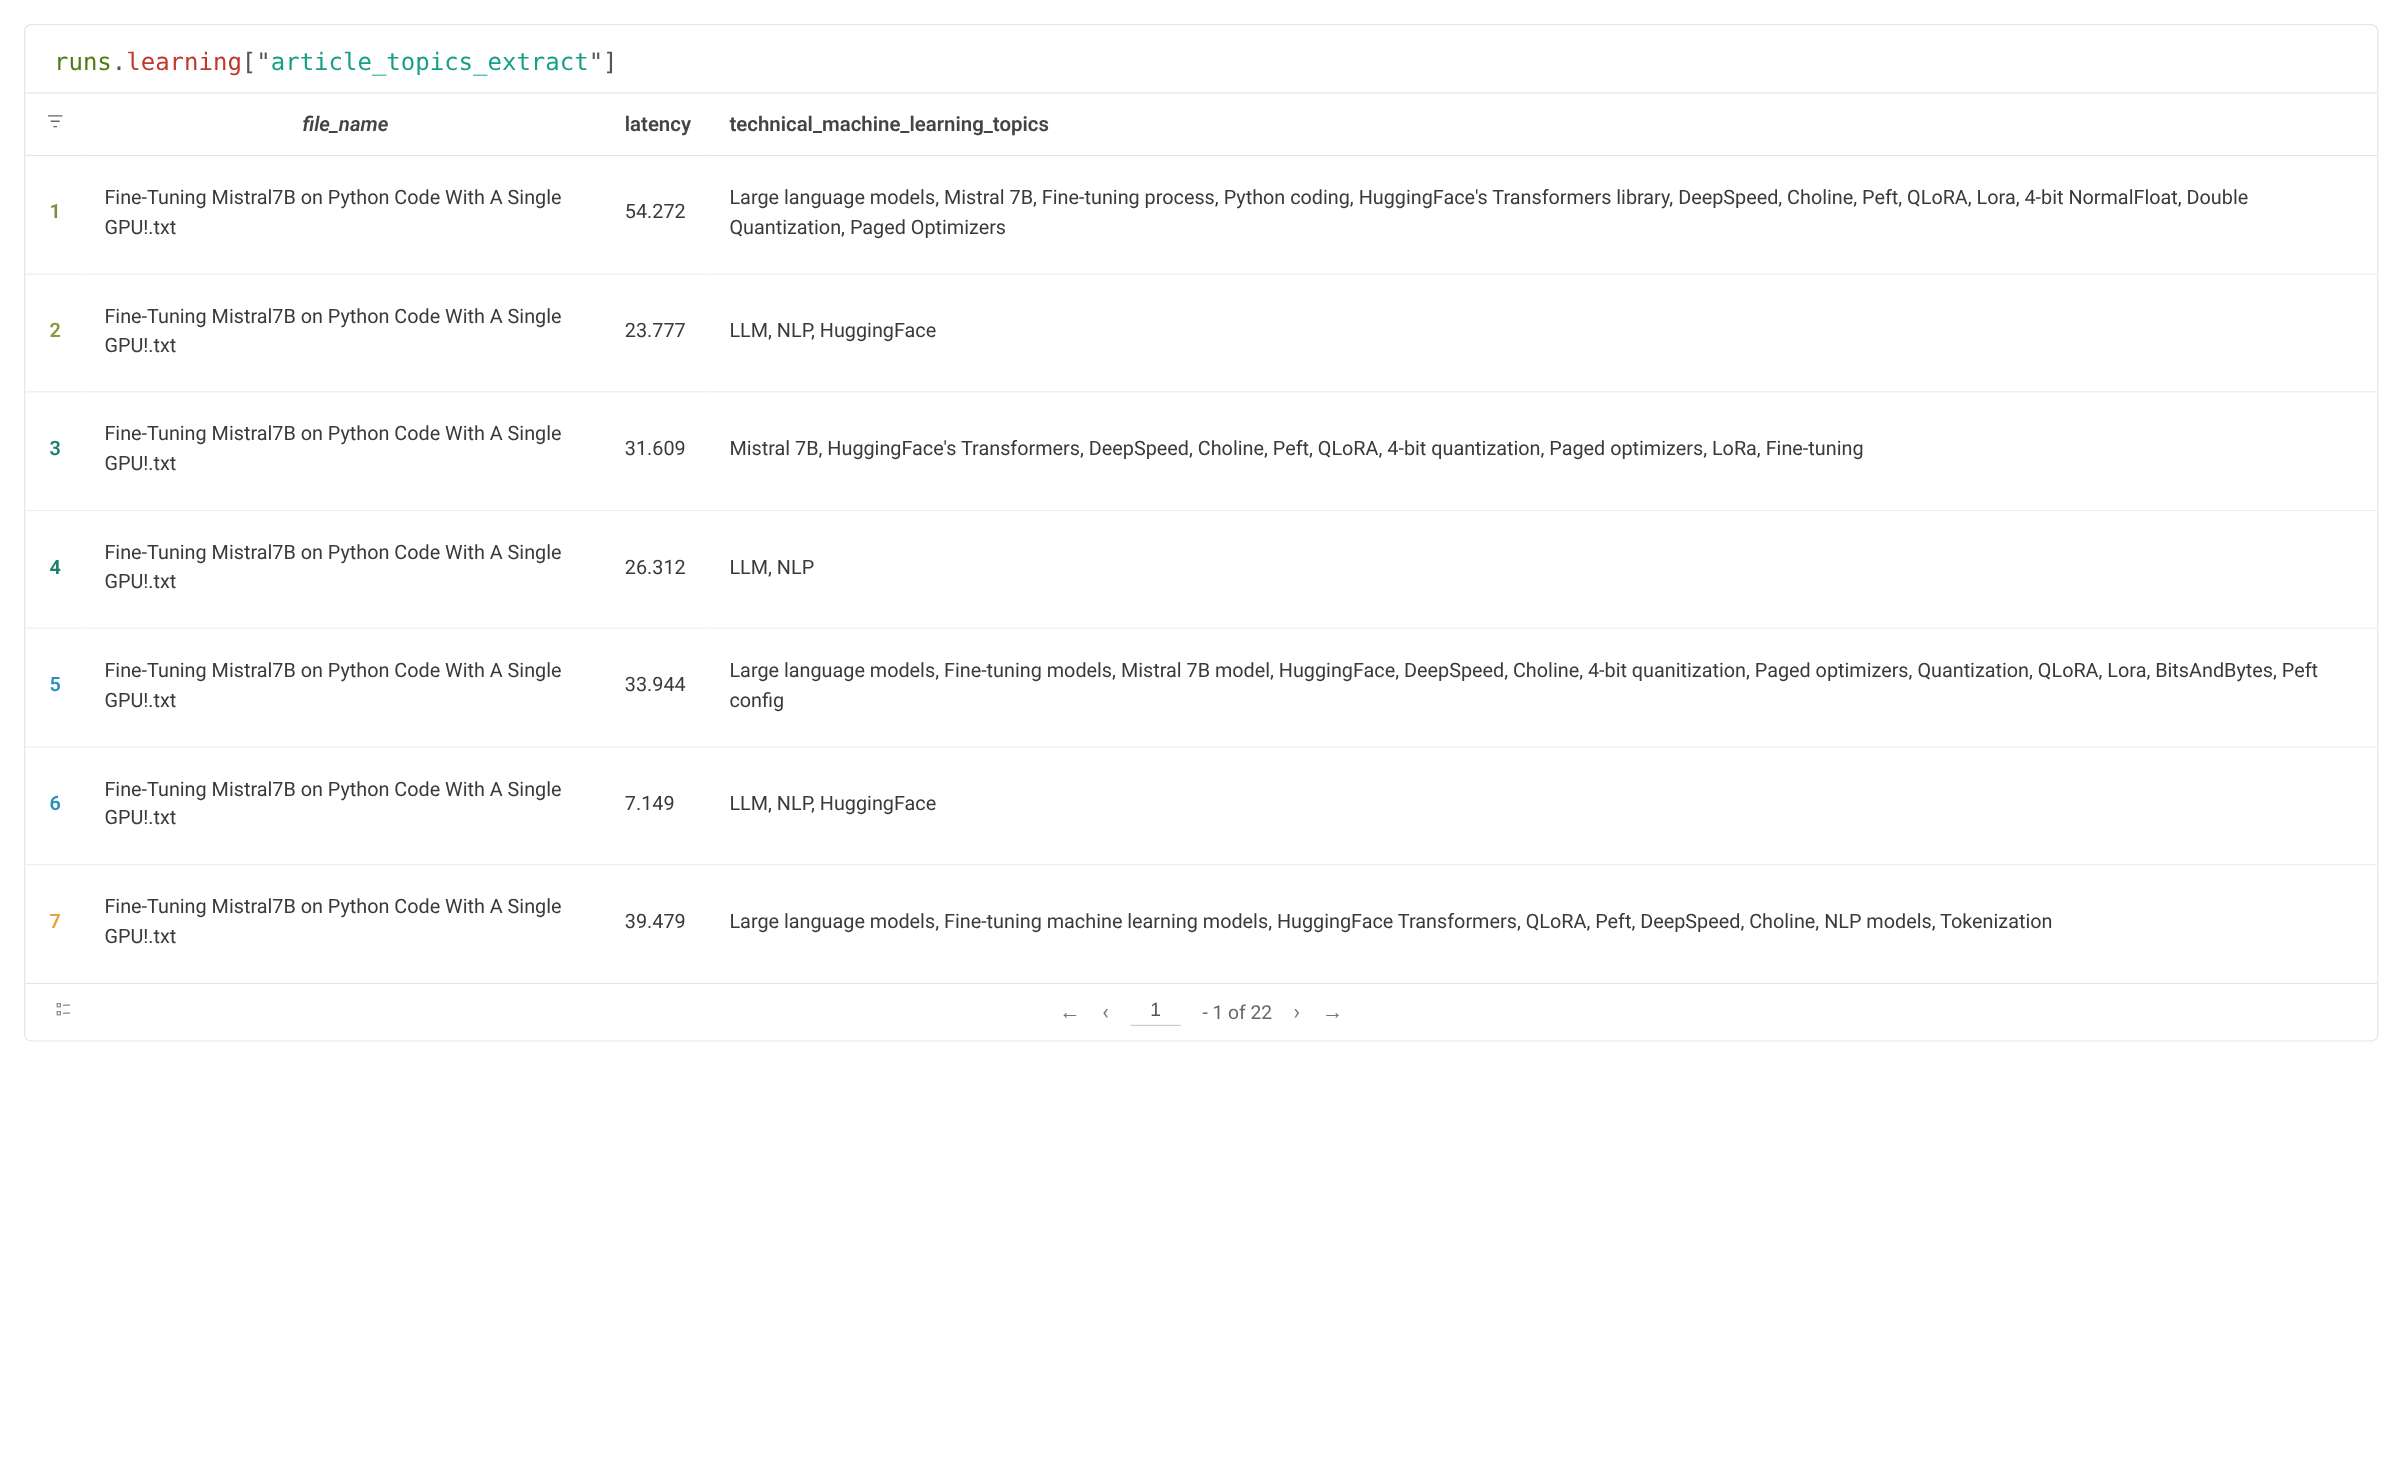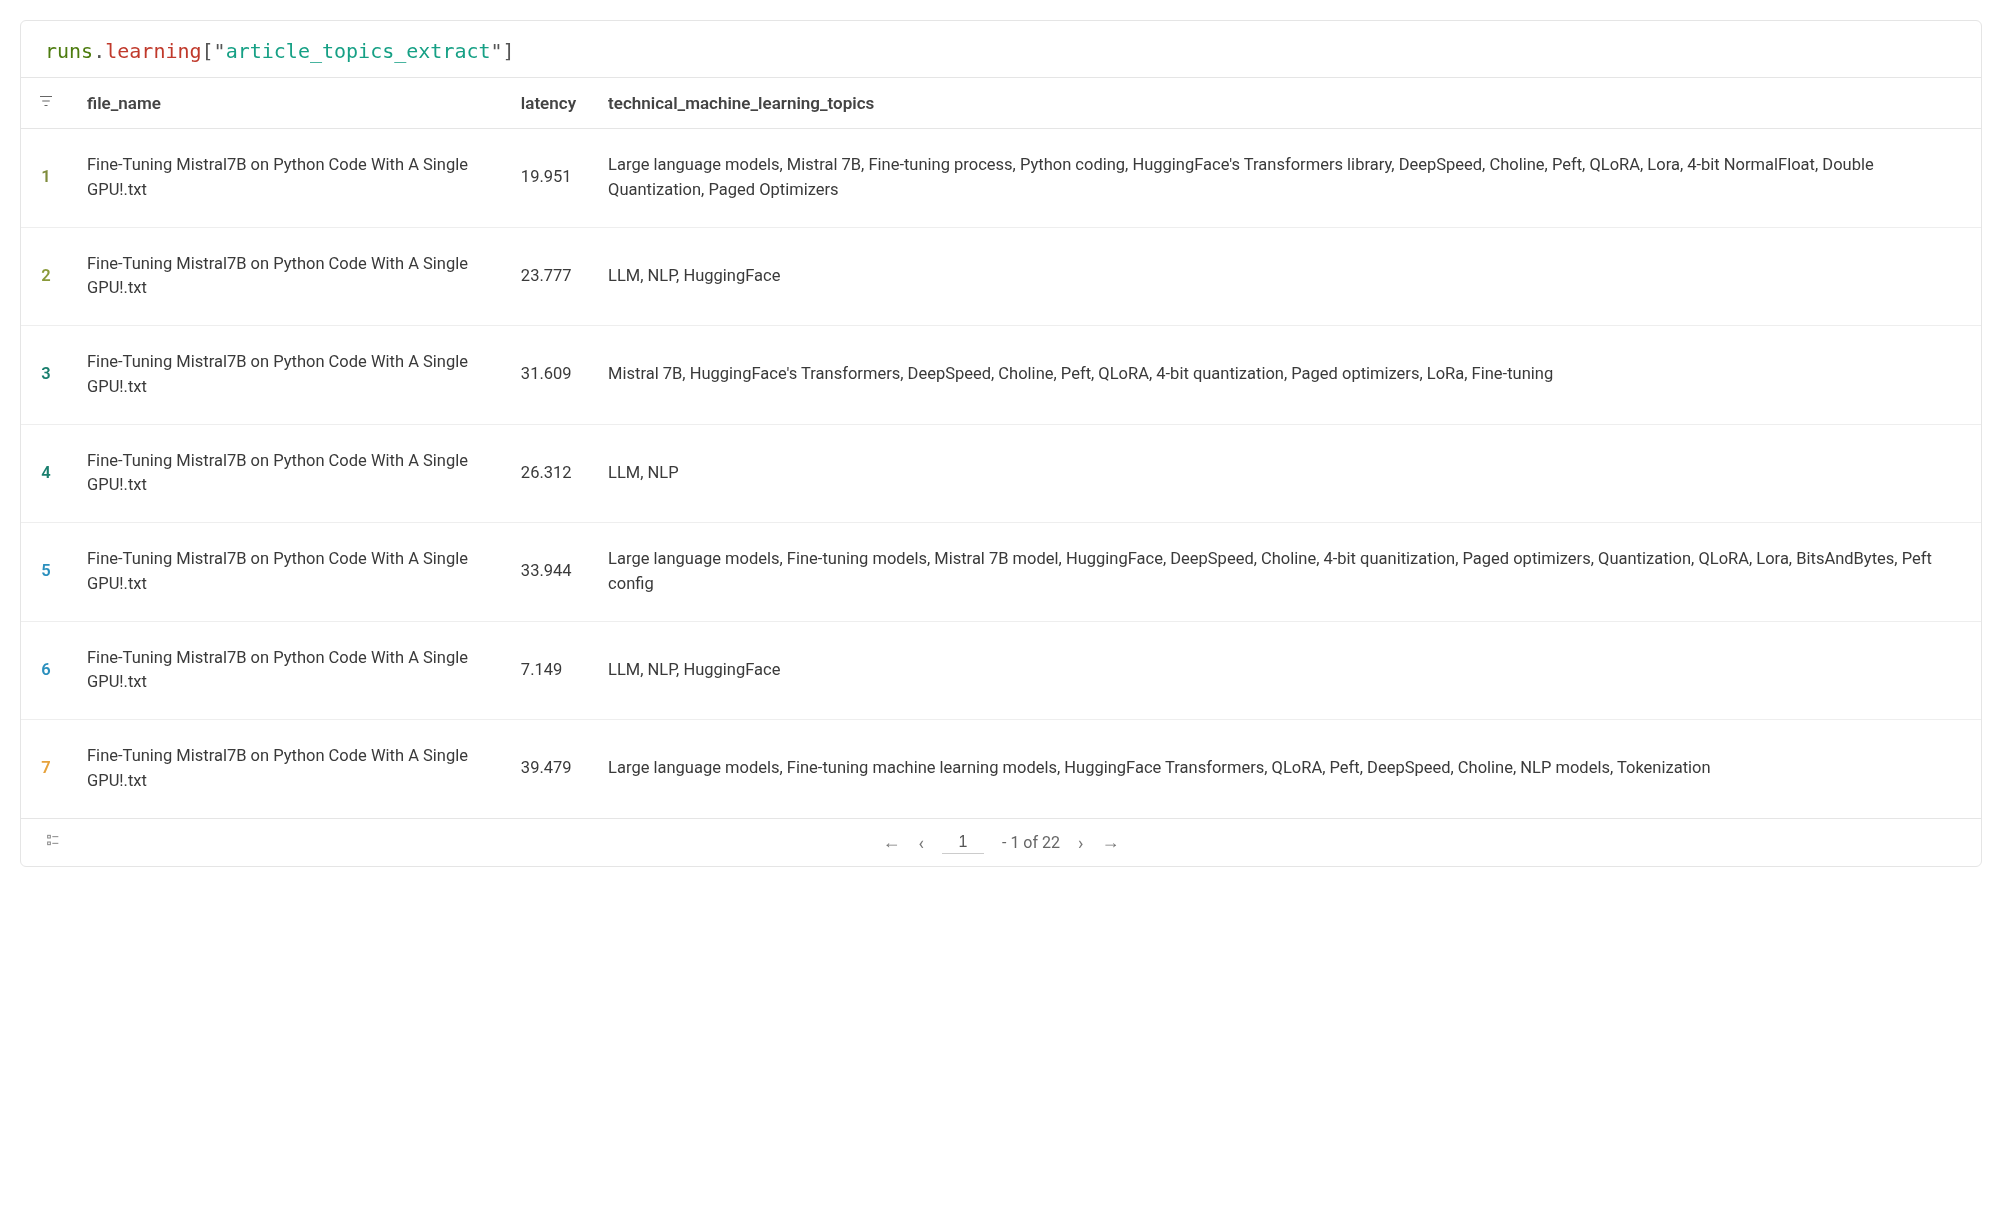--- a/index.html
+++ b/index.html
@@ -36,21 +36,21 @@
   color: #444;
   padding: 14px 16px;
   text-align: center;
   border-bottom: 1px solid #e5e5e5;
   white-space: nowrap;
 }
 thead th.filter-col {
   width: 50px;
   text-align: center;
 }
-thead th.filename-col { text-align: left; }
+thead th.filename-col { text-align: center; font-style: italic; }
 thead th.latency-col { text-align: center; }
 thead th.topics-col { text-align: left; }
 tbody td {
   padding: 24px 16px;
   font-size: 16.5px;
   color: #3a3a3a;
   border-bottom: 1px solid #eee;
   vertical-align: middle;
   line-height: 1.5;
 }
@@ -124,21 +124,21 @@
           </th>
           <th class="filename-col">file_name</th>
           <th class="latency-col">latency</th>
           <th class="topics-col">technical_machine_learning_topics</th>
         </tr>
       </thead>
       <tbody id="tbody">
           <tr>
             <td class="row-num" style="color: rgb(127, 140, 60);">1</td>
             <td class="file-name">Fine-Tuning Mistral7B on Python Code With A Single GPU!.txt</td>
-            <td class="latency">19.951</td>
+            <td class="latency">54.272</td>
             <td class="topics">Large language models, Mistral 7B, Fine-tuning process, Python coding, HuggingFace's Transformers library, DeepSpeed, Choline, Peft, QLoRA, Lora, 4-bit NormalFloat, Double Quantization, Paged Optimizers</td>
           </tr>
           <tr>
             <td class="row-num" style="color: rgb(138, 154, 58);">2</td>
             <td class="file-name">Fine-Tuning Mistral7B on Python Code With A Single GPU!.txt</td>
             <td class="latency">23.777</td>
             <td class="topics">LLM, NLP, HuggingFace</td>
           </tr>
           <tr>
             <td class="row-num" style="color: rgb(26, 127, 110);">3</td>

